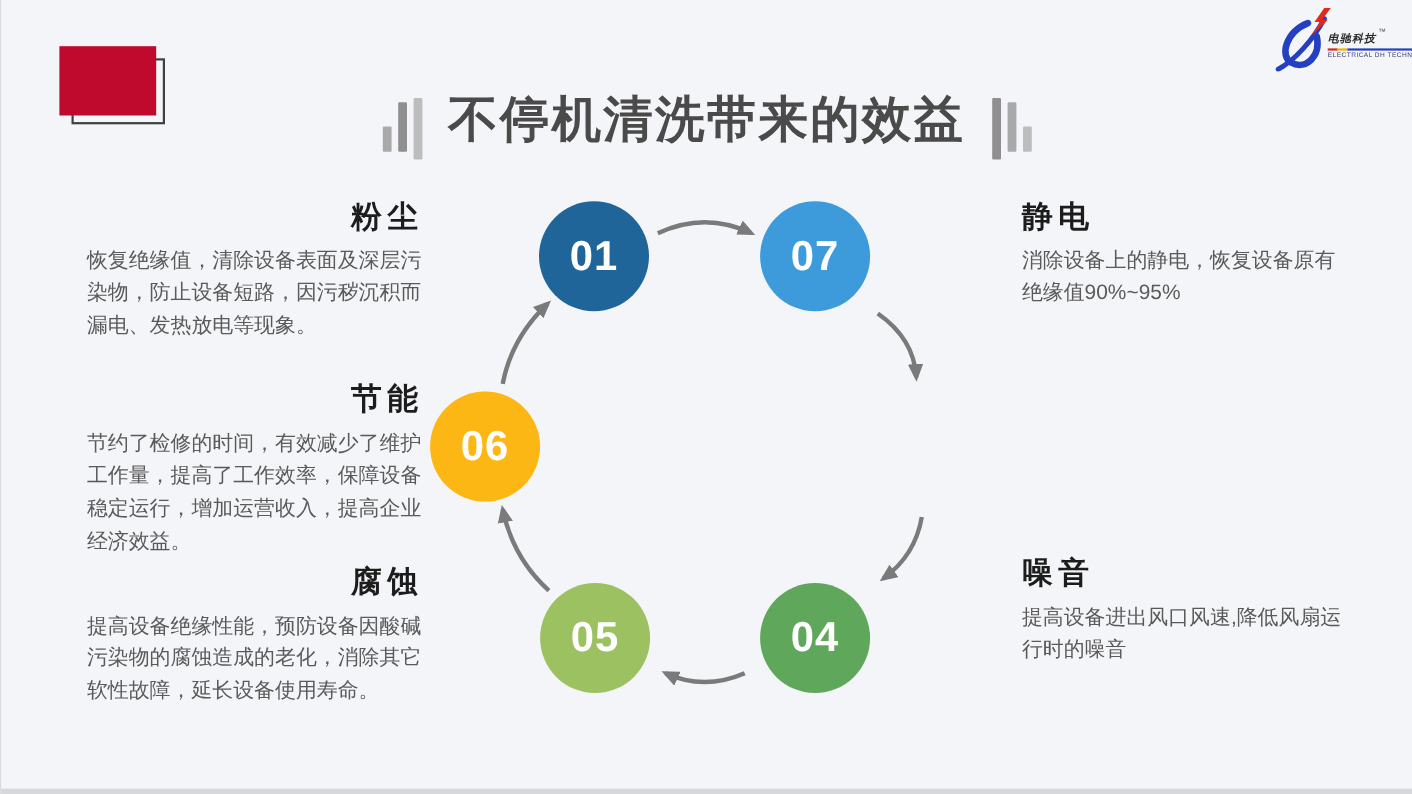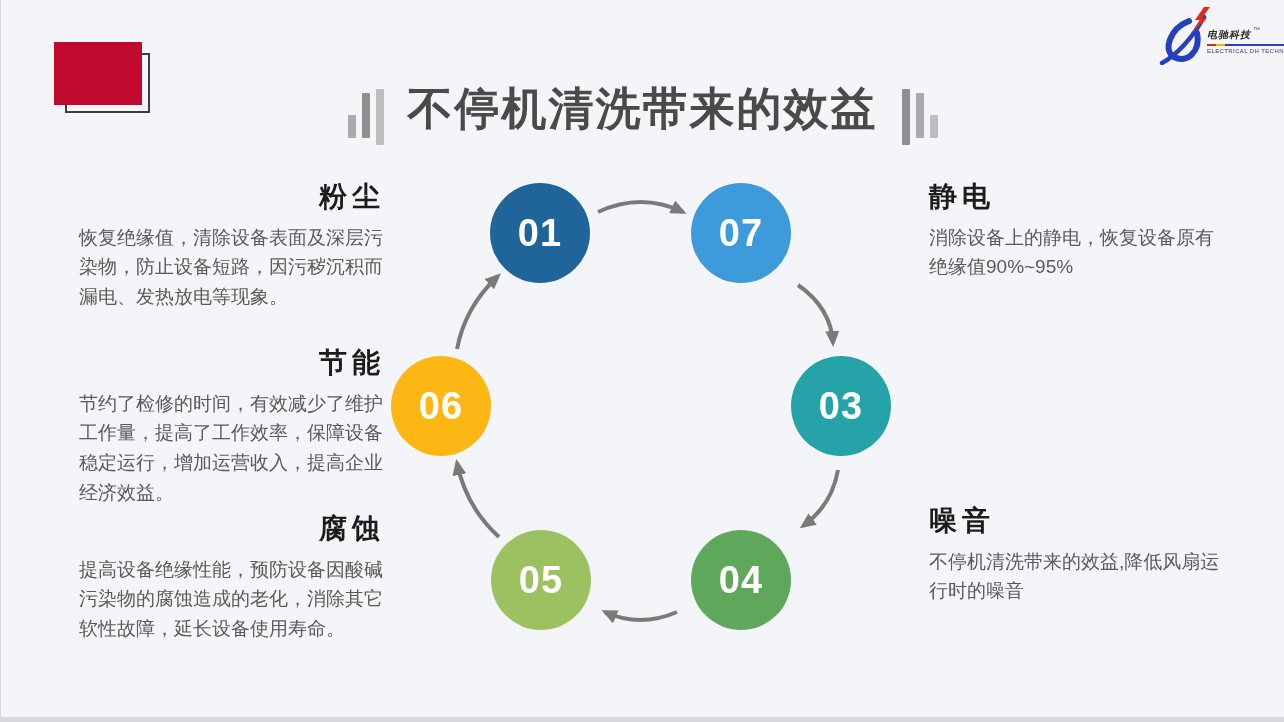--- a/index.html
+++ b/index.html
@@ -135,23 +135,20 @@
       <path d="M 138 387 Q 105 357 96 313" fill="none" stroke-width="4" marker-end="url(#ah)" style="stroke: rgb(122, 122, 122);"></path>
       <path d="M 96 199 Q 104 157 137 126" fill="none" stroke-width="4" marker-end="url(#ah)" style="stroke: rgb(122, 122, 122);"></path>
     </svg>
 
     <div class="step s1" style="background-color: rgb(32, 101, 154);">
       <span class="num">01</span>
     </div>
     <div class="step s2" style="background-color: rgb(62, 155, 219);">
       <span class="num">07</span>
     </div>
-    <div class="step s3" style="background-color: rgb(38, 163, 169);">
-      <span class="num">03</span>
-    </div>
     <div class="step s4" style="background-color: rgb(95, 168, 91);">
       <span class="num">04</span>
     </div>
     <div class="step s5" style="background-color: rgb(155, 193, 97);">
       <span class="num">05</span>
     </div>
     <div class="step s6" style="background-color: rgb(253, 183, 20);">
       <span class="num">06</span>
     </div>
   </div>
@@ -168,21 +165,21 @@
     <h2>腐蚀</h2>
     <p>提高设备绝缘性能，预防设备因酸碱污染物的腐蚀造成的老化，消除其它软性故障，延长设备使用寿命。</p>
   </div>
 
   <div class="benefit right br-0">
     <h2>静电</h2>
     <p>消除设备上的静电，恢复设备原有绝缘值90%~95%</p>
   </div>
   <div class="benefit right br-2">
     <h2>噪音</h2>
-    <p>不停机清洗带来的效益,降低风扇运行时的噪音</p>
+    <p>提高设备进出风口风速,降低风扇运行时的噪音</p>
   </div>
 
   <div class="logo">
     <svg class="logo-mark" viewBox="0 0 52 58">
       <path d="M 30 14 C 10 22 4 44 15 50 C 28 57 42 44 38 26" fill="none" stroke-width="6" stroke-linecap="round" style="stroke: rgb(36, 64, 192);"></path>
       <path d="M 3 56 C 18 48 34 30 45 10" fill="none" stroke-width="4.5" stroke-linecap="round" style="stroke: rgb(36, 64, 192);"></path>
       <path d="M 45 0 L 36 13 L 41 13 L 33 26 L 48 11 L 43 11 L 51 0 Z" style="fill: rgb(224, 42, 30);"></path>
     </svg>
     <div class="logo-text">
       <div class="logo-name-row">

